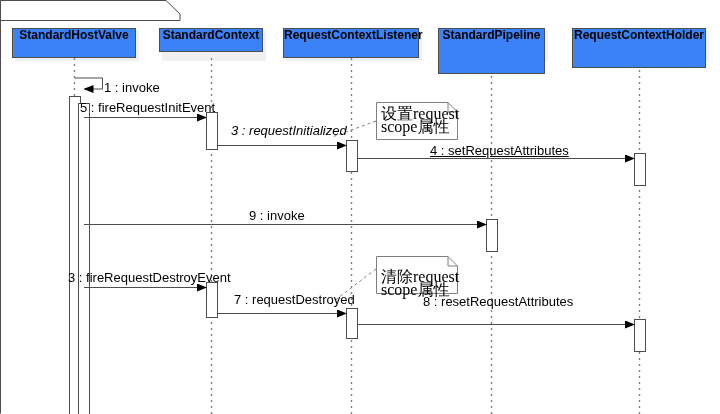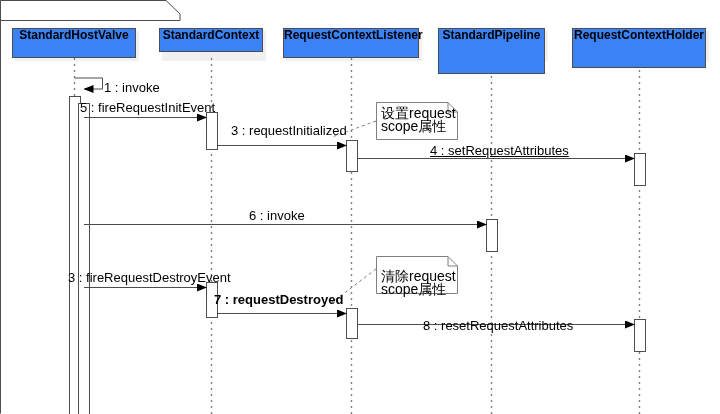--- a/index.html
+++ b/index.html
@@ -46,24 +46,25 @@
     box-sizing: border-box;
     display: flex;
     justify-content: center;
   }
   .msg-label {
     font-size: 13px;
     color: #000000;
   }
   .note-text {
     position: absolute;
-    font-size: 14px;
+    font-size: 16px;
     color: #000000;
     line-height: 13px;
     white-space: pre;
+    font-family: Liberation Serif, serif;
   }
   .frame-label {
     position: absolute;
     font-size: 11.5px;
     color: #000000;
     white-space: pre;
   }
   .frame-label b { font-weight: bold; }
 </style>
 </head>
@@ -142,25 +143,25 @@
       <div class="lifeline-head" style="left: 438px; top: 28px; width: 107px; height: 46px;">
         <div class="txt lifeline-title" style="position: static;">StandardPipeline</div>
       </div>
       <div class="lifeline-head" style="left: 572px; top: 28px; width: 134px; height: 40px;">
         <div class="txt lifeline-title" style="position: static;">RequestContextHolder</div>
       </div>
     </div>
   <div id="labels-layer">
       <div class="txt msg-label" style="left: 104px; top: 82px;">1 : invoke</div>
       <div class="txt msg-label" style="left: 80px; top: 102px;">5 : fireRequestInitEvent</div>
-      <div class="txt msg-label" style="left: 231px; top: 125px;">3 : requestInitialized</div>
+      <div class="txt msg-label" style="left: 231px; top: 125px; font-style: italic;">3 : requestInitialized</div>
       <div class="txt msg-label" style="left: 430px; top: 145px; text-decoration: underline;">4 : setRequestAttributes</div>
-      <div class="txt msg-label" style="left: 249px; top: 210px;">6 : invoke</div>
+      <div class="txt msg-label" style="left: 249px; top: 210px;">9 : invoke</div>
       <div class="txt msg-label" style="left: 68px; top: 272px;">3 : fireRequestDestroyEvent</div>
-      <div class="txt msg-label" style="left: 214px; top: 294px; font-weight: bold;">7 : requestDestroyed</div>
-      <div class="txt msg-label" style="left: 423px; top: 320px;">8 : resetRequestAttributes</div>
+      <div class="txt msg-label" style="left: 234px; top: 294px;">7 : requestDestroyed</div>
+      <div class="txt msg-label" style="left: 423px; top: 296px;">8 : resetRequestAttributes</div>
     </div>
   <div id="notes-layer">
       <div class="note-text" style="left: 381px; top: 107px;"><div>设置request</div><div>scope属性</div></div>
       <div class="note-text" style="left: 381px; top: 270px;"><div>清除request</div><div>scope属性</div></div>
     </div>
 
 </div>
 
 </body></html>

